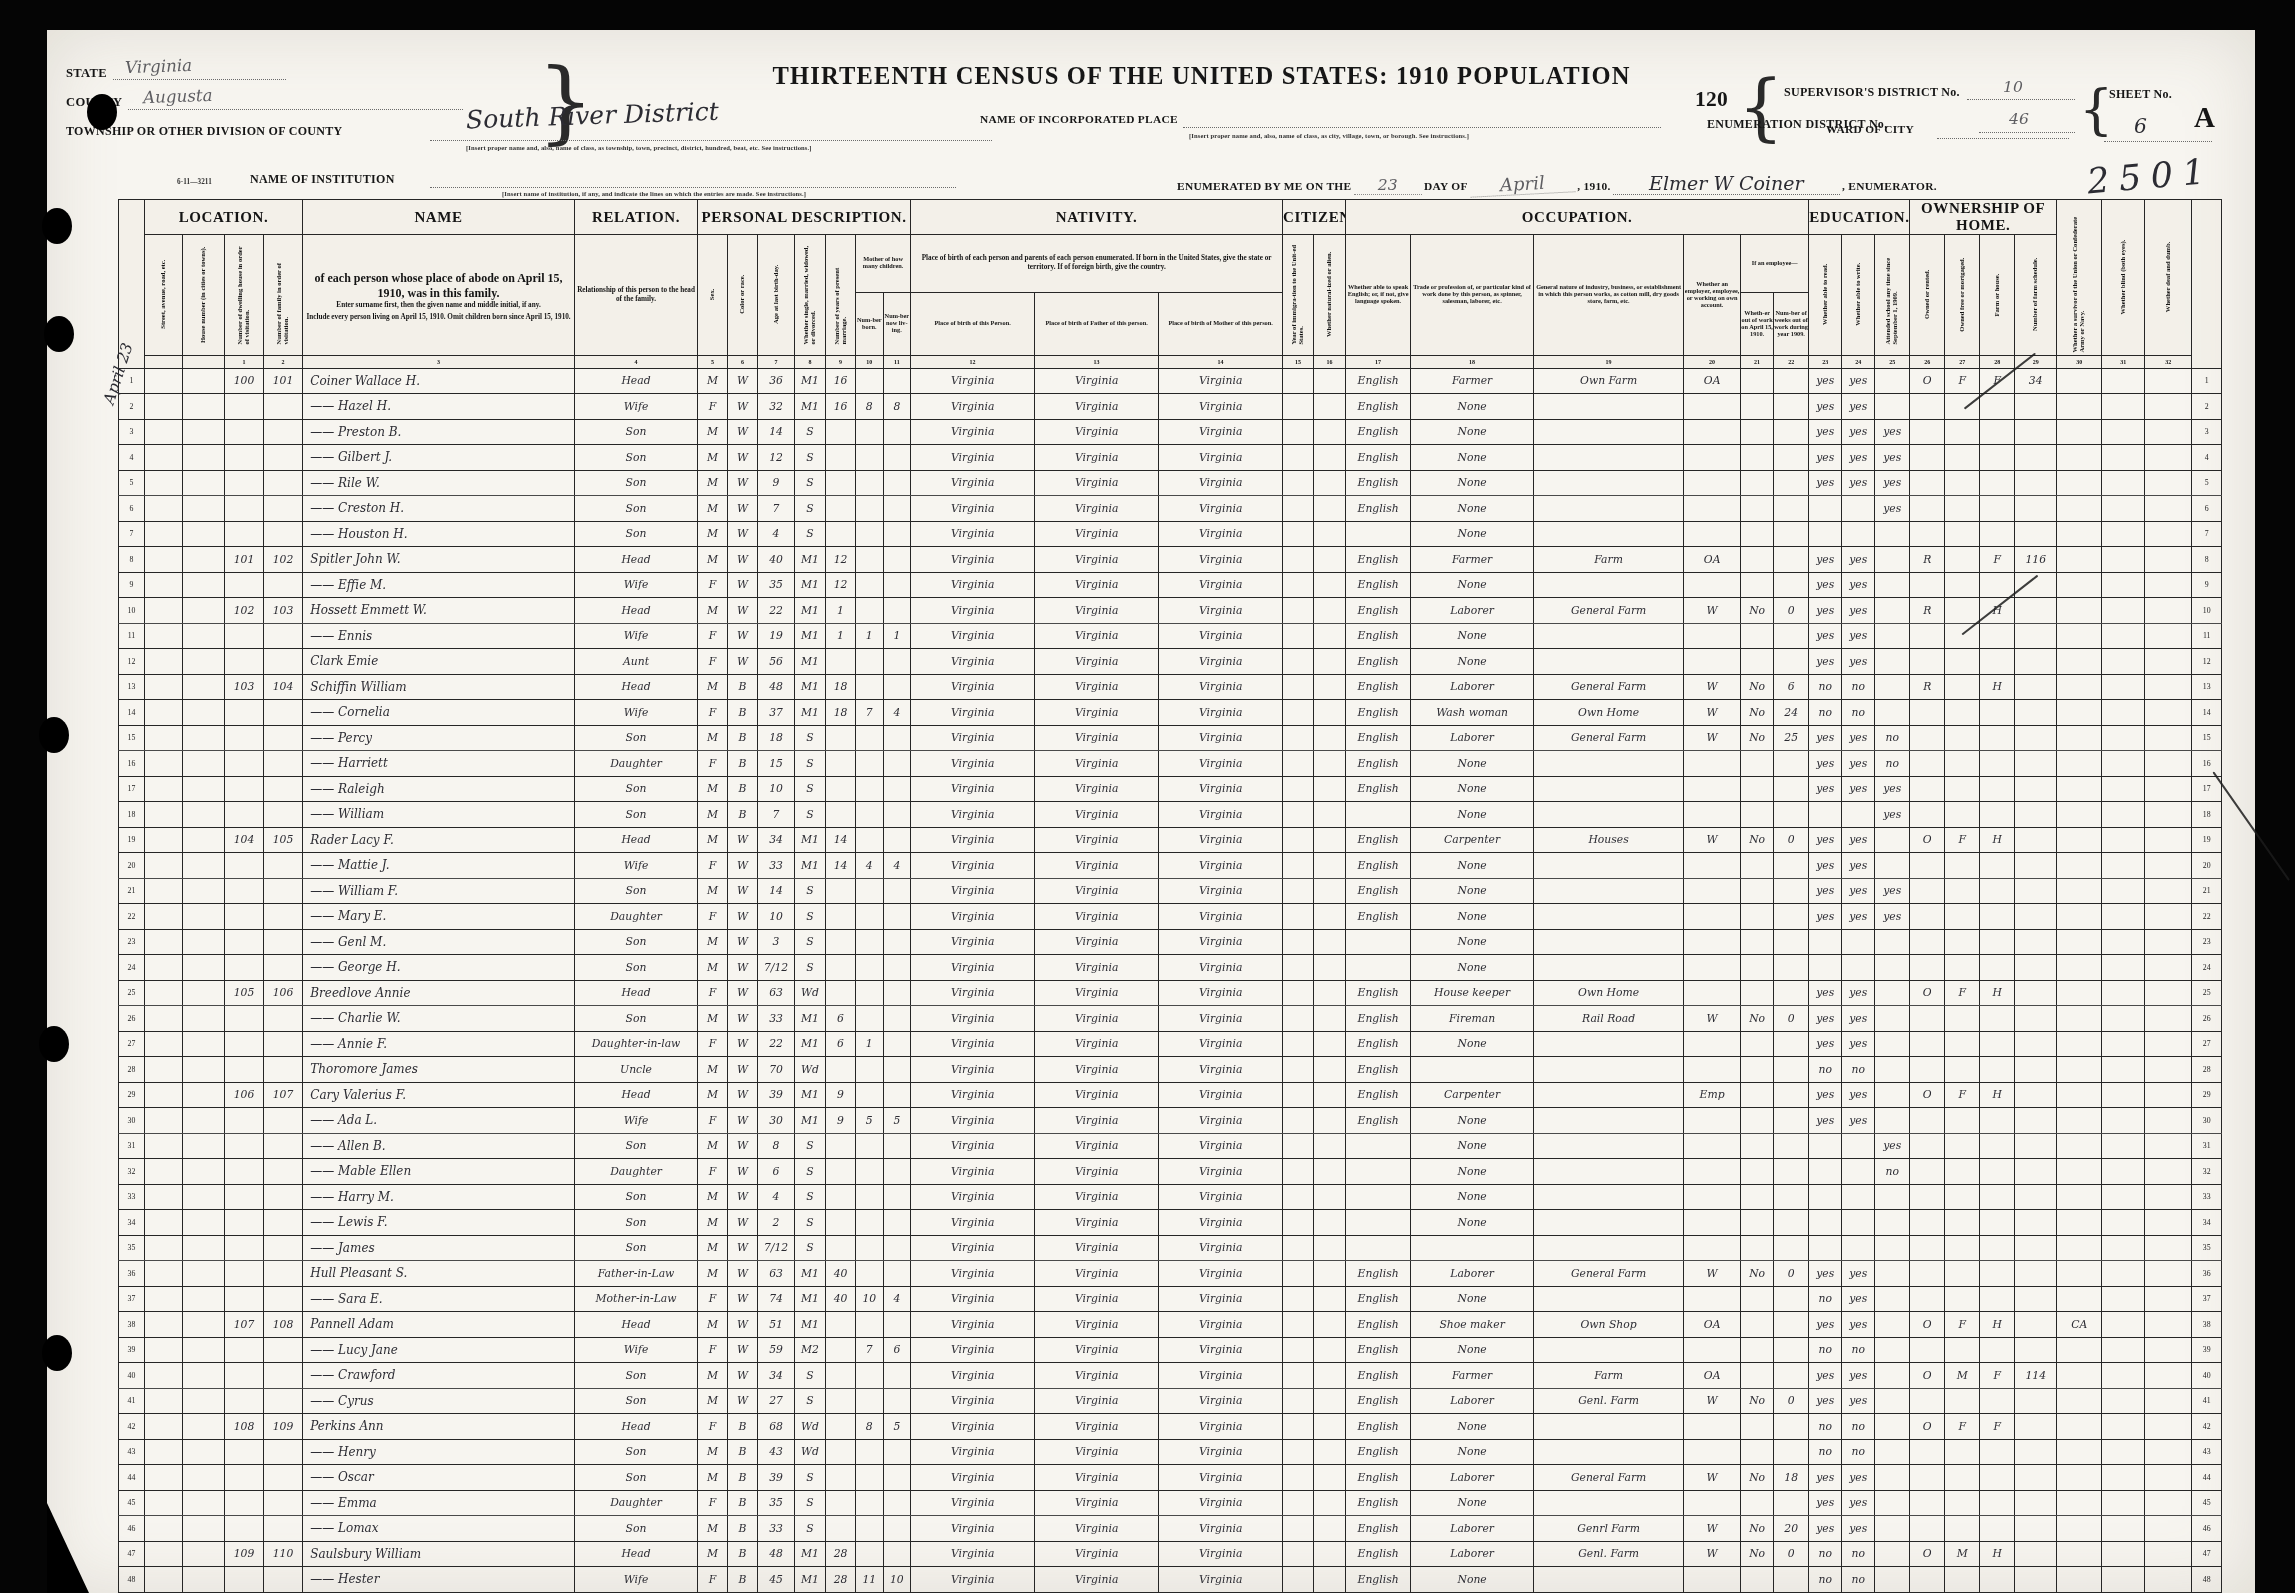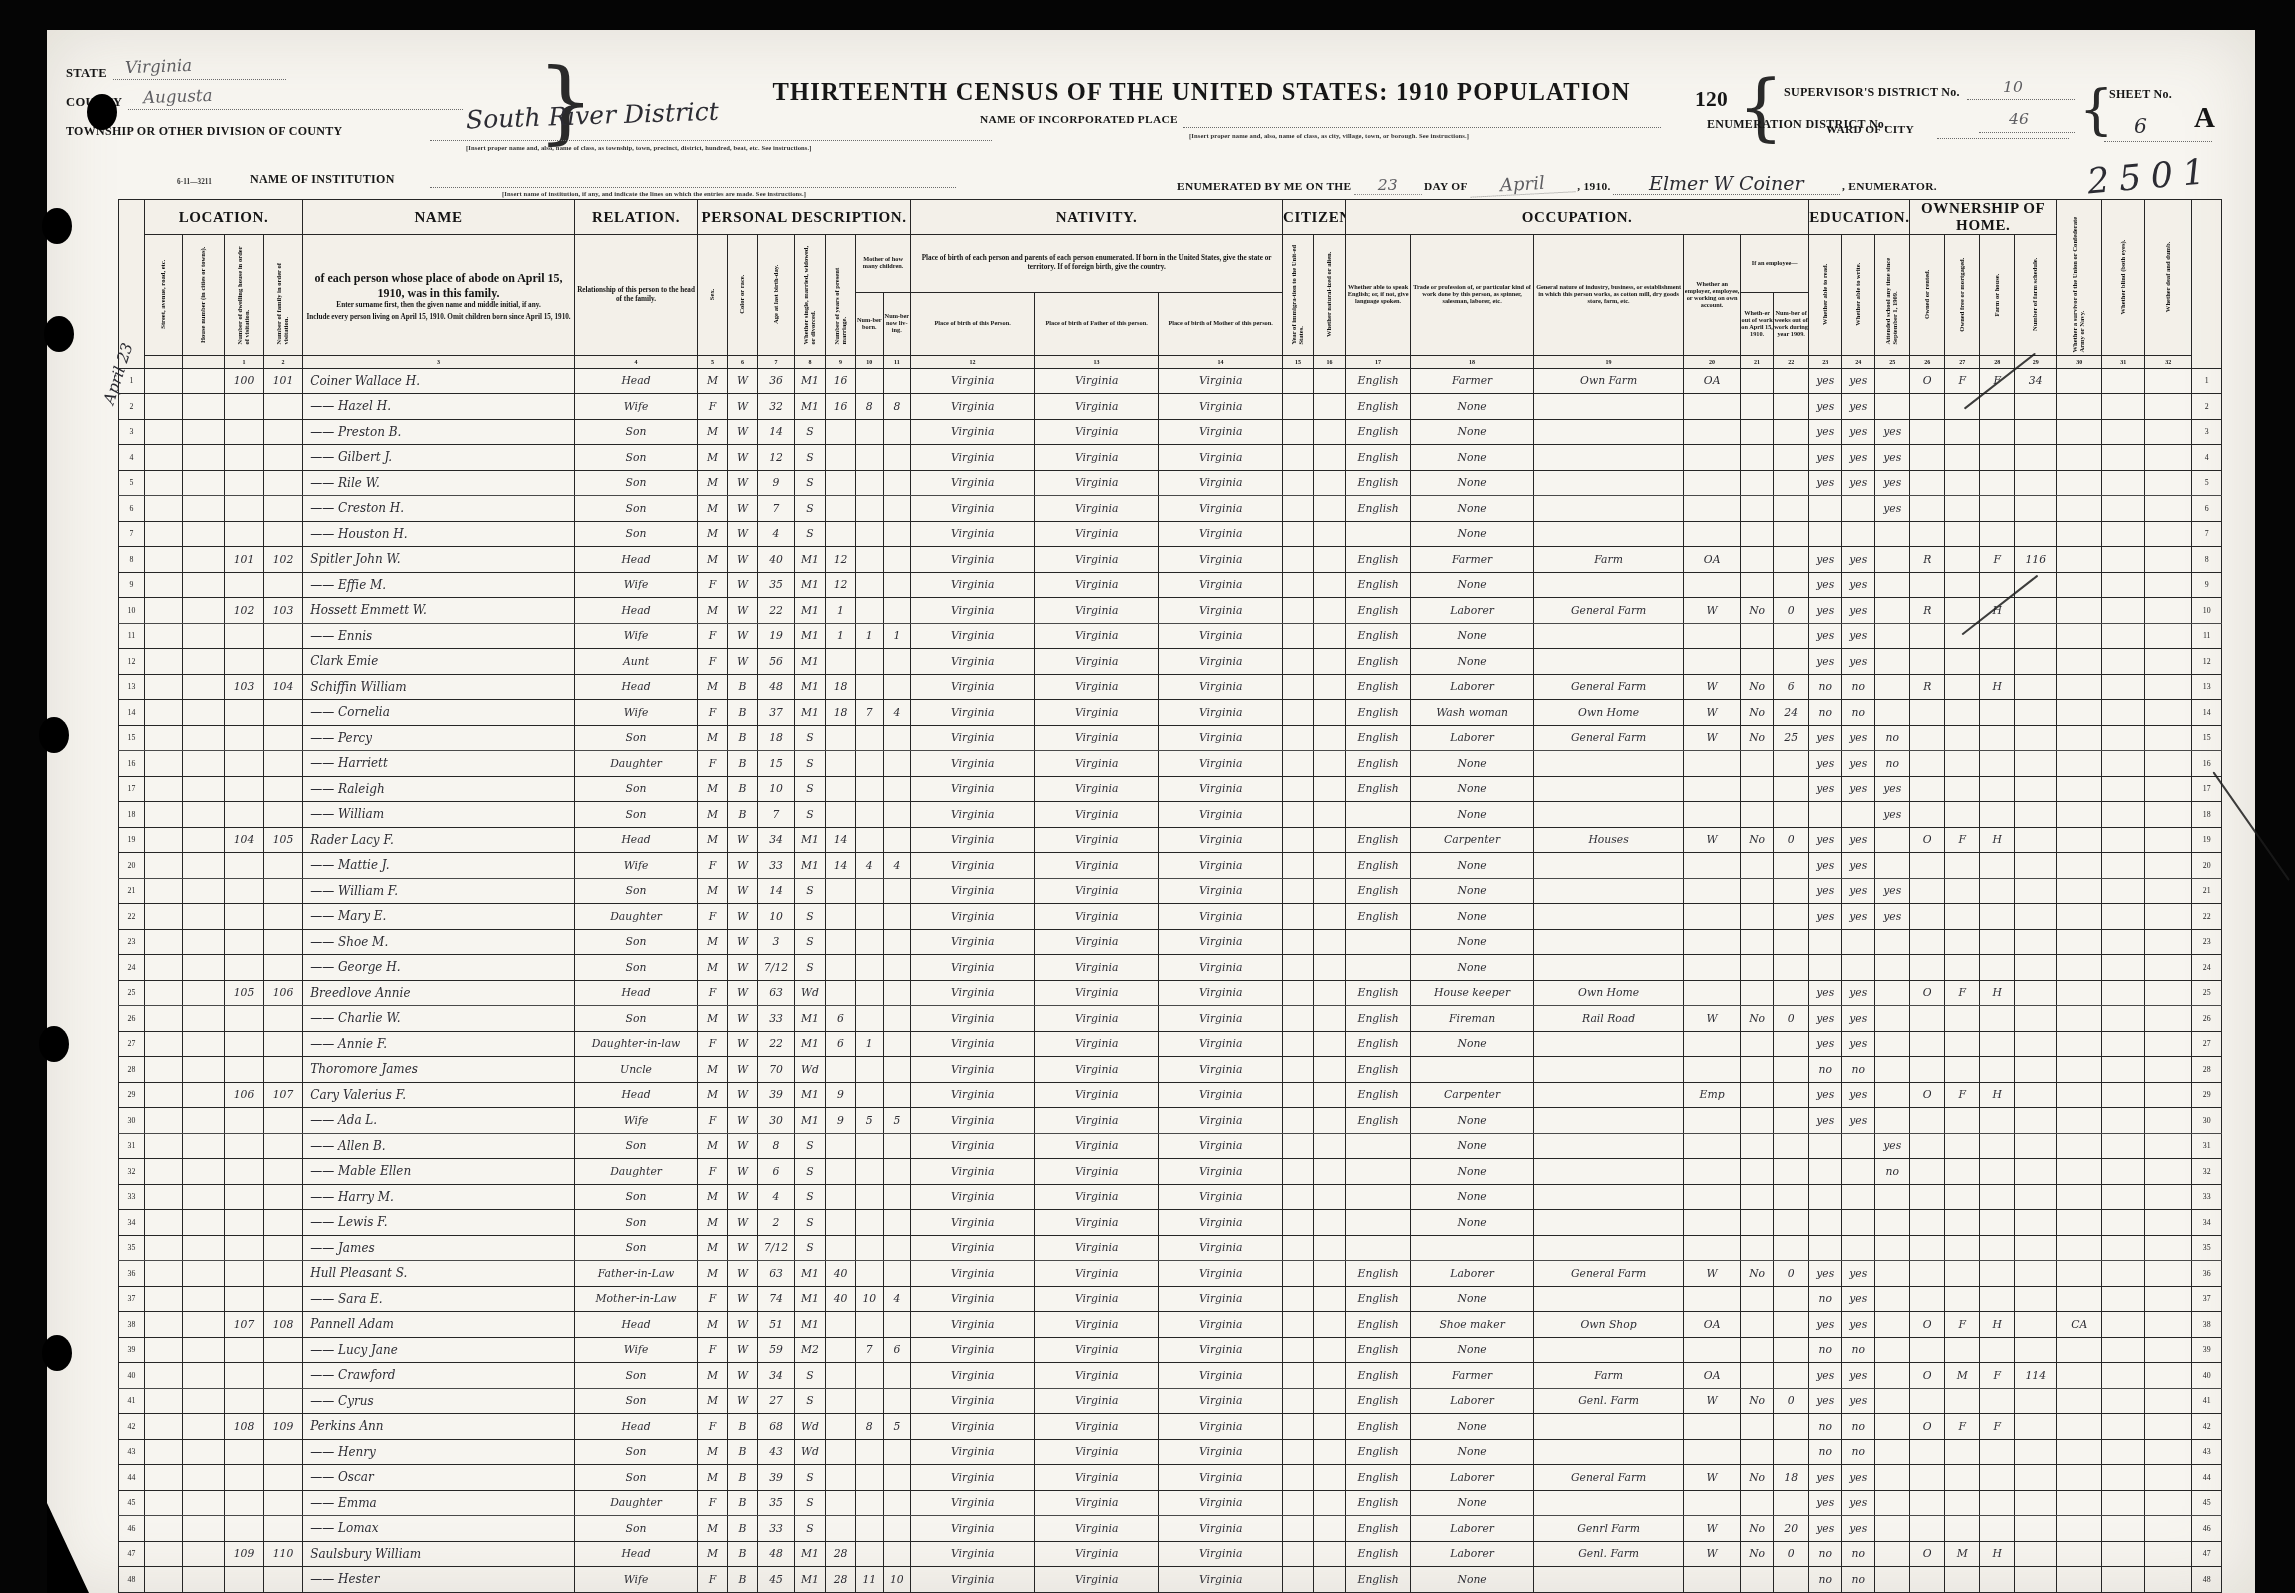--- a/index.html
+++ b/index.html
@@ -54,21 +54,21 @@
   <div class="abs hw faint" style="left:96px;top:56px;font-size:16.7px;transform:rotate(-2deg);">Augusta</div>
   <div class="abs dotted" style="left:81px;top:79px;width:335px;"></div>
   <div class="abs brace" style="left:490px;top:18px;font-size:90px;color:#2a2a2a;">}</div>
 
   <div class="abs pr" style="left:19px;top:94px;font-size:12px;">TOWNSHIP OR OTHER DIVISION OF COUNTY</div>
   <div class="abs hw" style="left:419px;top:71px;font-size:25px;transform:rotate(-2deg);">South River District</div>
   <div class="abs dotted" style="left:383px;top:110px;width:562px;"></div>
   <div class="abs tiny" style="left:419px;top:114px;width:514px;">[Insert proper name and, also, name of class, as township, town, precinct, district, hundred, beat, etc.  See instructions.]</div>
 
   <div class="abs" style="left:670px;top:30px;width:969px;text-align:center;">
-    <div class="pr" style="font-size:24.5px;letter-spacing:1.2px;margin-top:18px;">THIRTEENTH CENSUS OF THE UNITED STATES: 1910  POPULATION</div>
+    <div class="pr" style="font-size:24.5px;letter-spacing:1.2px;margin-top:2px;">THIRTEENTH CENSUS OF THE UNITED STATES: 1910  POPULATION</div>
   </div>
 
   <div class="abs pr" style="left:1648px;top:57px;font-size:21.5px;">120</div>
   <div class="abs brace" style="left:1691px;top:35px;font-size:72px;color:#2a2a2a;">{</div>
 
   <div class="abs pr" style="left:1737px;top:55px;font-size:12px;">SUPERVISOR'S DISTRICT No.</div>
   <div class="abs hw faint" style="left:1956px;top:48px;font-size:15.6px;">10</div>
   <div class="abs dotted" style="left:1920px;top:69px;width:108px;"></div>
   <div class="abs pr" style="left:1660px;top:87px;font-size:12px;">ENUMERATION DISTRICT No.</div>
   <div class="abs hw faint" style="left:1962px;top:80px;font-size:15.6px;">46</div>
@@ -1116,21 +1116,21 @@
             <td></td>
             <td></td>
             <td class="num">22</td>
           </tr>
           <tr>
             <td class="num">23</td>
             <td></td>
             <td></td>
             <td></td>
             <td></td>
-            <td class="hwc nmc">—— Shoe M.</td>
+            <td class="hwc nmc">—— Genl M.</td>
             <td class="hwc">Son</td>
             <td class="hwc">M</td>
             <td class="hwc">W</td>
             <td class="hwc">3</td>
             <td class="hwc">S</td>
             <td></td>
             <td></td>
             <td></td>
             <td class="hwc bpc">Virginia</td>
             <td class="hwc bpc">Virginia</td>

